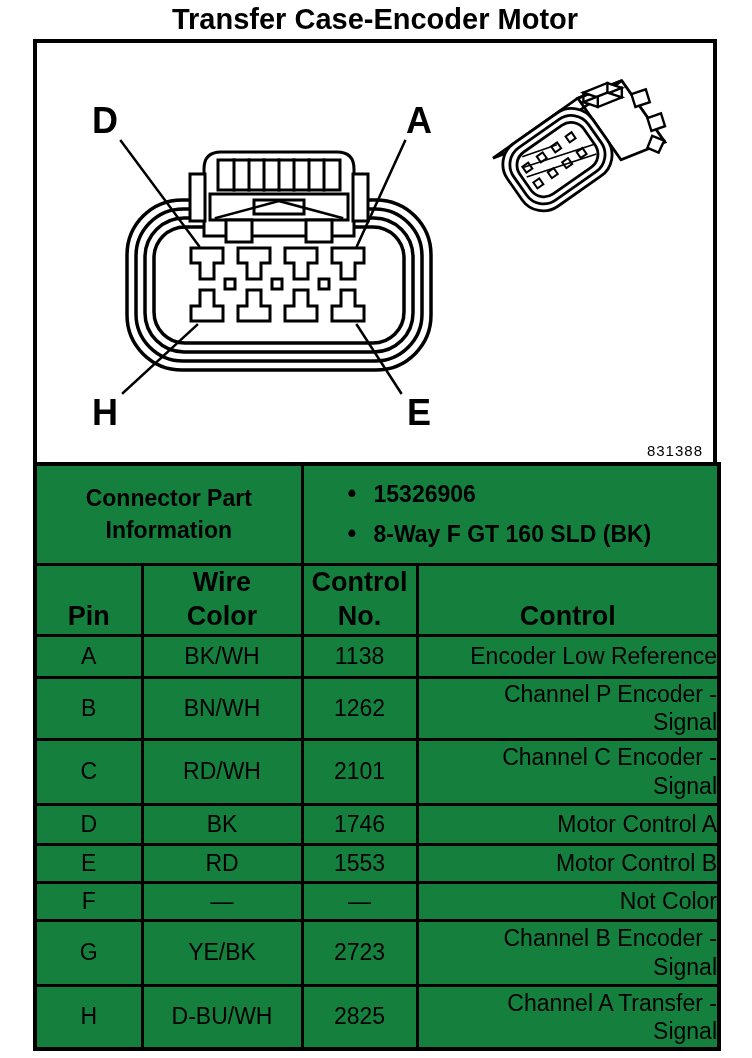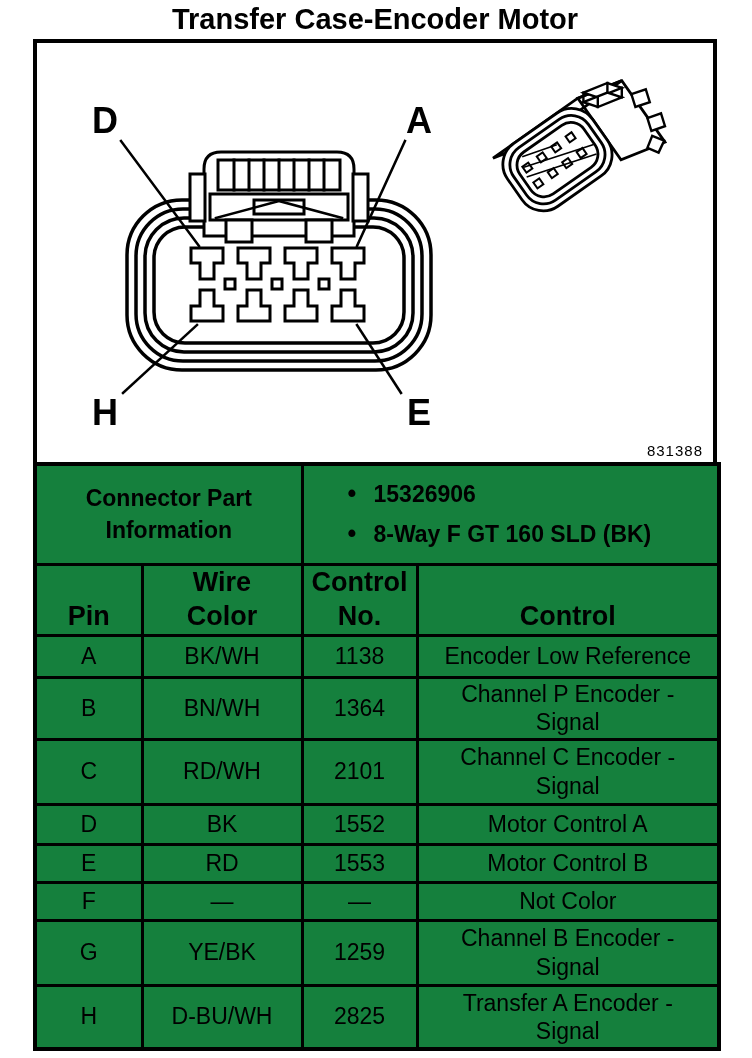--- a/index.html
+++ b/index.html
@@ -46,21 +46,21 @@
     content:"\2022";position:absolute;left:0;top:-2px;font-size:25px;
   }
   th.colhead{
     vertical-align:bottom;text-align:center;font-weight:bold;
     font-size:27px;line-height:1.25;white-space:pre-line;padding-bottom:5px;
   }
   td.c-pin,td.c-wire,td.c-circ{
     text-align:center;vertical-align:middle;font-size:23px;
   }
   td.c-func{
-    text-align:center;vertical-align:middle;font-size:23px;line-height:1.22;
+    text-align:right;vertical-align:middle;font-size:23px;line-height:1.22;
     padding-left:11px;white-space:pre-line;
   }
 </style>
 </head>
 <body>
 
 <div class="page">
   <div class="content">
 
     <div class="doc-title">Transfer Case-Encoder Motor</div>
@@ -193,60 +193,60 @@
 
       <tr style="height:42px;">
         <td class="c-pin">A</td>
         <td class="c-wire">BK/WH</td>
         <td class="c-circ">1138</td>
         <td class="c-func">Encoder Low Reference</td>
       </tr>
       <tr style="height:62px;">
         <td class="c-pin">B</td>
         <td class="c-wire">BN/WH</td>
-        <td class="c-circ">1364</td>
+        <td class="c-circ">1262</td>
         <td class="c-func">Channel P Encoder -
 Signal</td>
       </tr>
       <tr style="height:65px;">
         <td class="c-pin">C</td>
         <td class="c-wire">RD/WH</td>
         <td class="c-circ">2101</td>
         <td class="c-func">Channel C Encoder -
 Signal</td>
       </tr>
       <tr style="height:40px;">
         <td class="c-pin">D</td>
         <td class="c-wire">BK</td>
-        <td class="c-circ">1552</td>
+        <td class="c-circ">1746</td>
         <td class="c-func">Motor Control A</td>
       </tr>
       <tr style="height:38px;">
         <td class="c-pin">E</td>
         <td class="c-wire">RD</td>
         <td class="c-circ">1553</td>
         <td class="c-func">Motor Control B</td>
       </tr>
       <tr style="height:38px;">
         <td class="c-pin">F</td>
         <td class="c-wire">—</td>
         <td class="c-circ">—</td>
         <td class="c-func">Not Color</td>
       </tr>
       <tr style="height:65px;">
         <td class="c-pin">G</td>
         <td class="c-wire">YE/BK</td>
-        <td class="c-circ">1259</td>
+        <td class="c-circ">2723</td>
         <td class="c-func">Channel B Encoder -
 Signal</td>
       </tr>
       <tr style="height:64px;">
         <td class="c-pin">H</td>
         <td class="c-wire">D-BU/WH</td>
         <td class="c-circ">2825</td>
-        <td class="c-func">Transfer A Encoder -
+        <td class="c-func">Channel A Transfer -
 Signal</td>
       </tr>
     </tbody>
       </table>
 
   </div>
 </div>
 
 </body></html>

